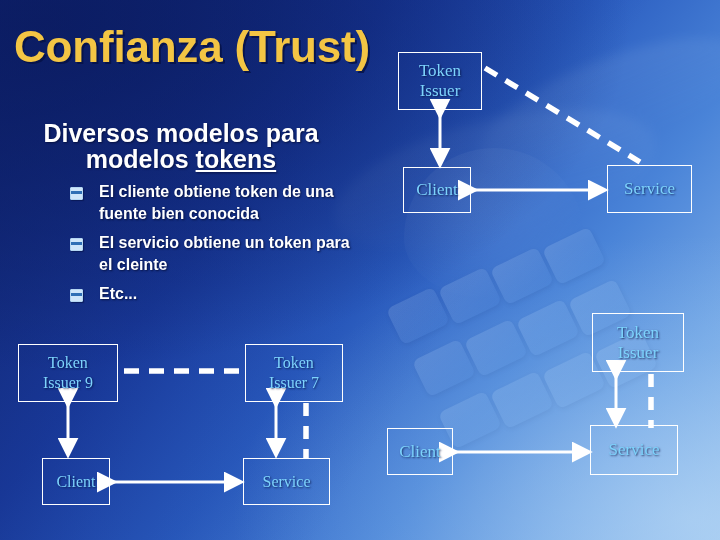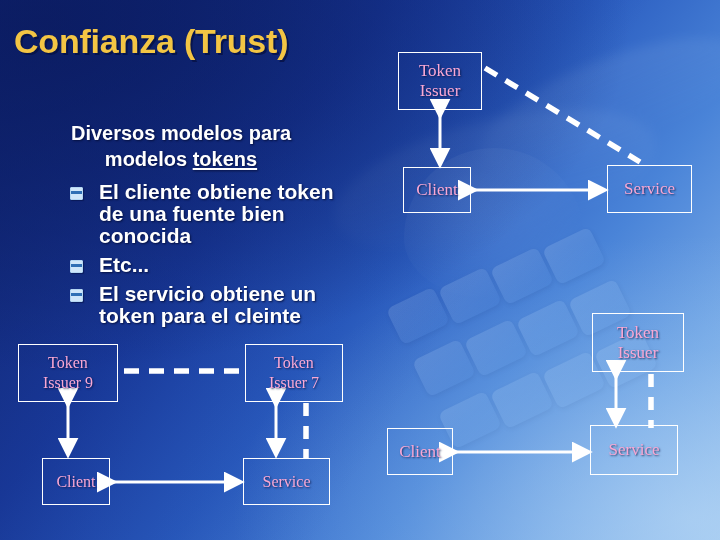--- a/index.html
+++ b/index.html
@@ -56,33 +56,33 @@
   }
   .bg-soft {
     position:absolute; inset:0;
     background: linear-gradient(122deg, rgba(14,32,104,0.55) 0%, rgba(18,44,130,0.18) 40%, rgba(255,255,255,0.0) 62%);
   }
 
   
   .title {
     position: absolute;
     left: 14px; top: 22px;
-    font-size: 34px;
+    font-size: 44px;
     font-weight: bold;
     color: #f3c544;
     letter-spacing: -0.2px;
     text-shadow: 2px 2px 0 rgba(6,18,70,0.85);
     white-space: nowrap;
   }
   .subtitle {
     position: absolute;
     left: 26px; top: 120px;
     width: 310px;
     text-align: center;
-    font-size: 20px;
+    font-size: 25px;
     font-weight: bold;
     color: #ffffff;
     line-height: 26px;
     text-shadow: 1px 1px 2px rgba(5,16,60,0.9);
   }
   .subtitle u { text-underline-offset: 2px; }
 
   .bullets {
     position: absolute;
     left: 70px; top: 181px;
@@ -96,33 +96,33 @@
   .bullet-mark {
     flex: 0 0 auto;
     width: 11px; height: 11px;
     margin: 6px 16px 0 0;
     background: linear-gradient(180deg,#cfe6fa 0 28%, #2f6fb5 28% 56%, #cfe6fa 56% 100%);
     border: 1px solid #b4d6f2;
     border-radius: 1px;
     box-shadow: 1px 1px 1px rgba(6,18,70,0.6);
   }
   .bullet-text {
-    font-size: 21px;
+    font-size: 16px;
     font-weight: bold;
     color: #ffffff;
     line-height: 22px;
     text-shadow: 1px 1px 2px rgba(5,16,60,0.9);
   }
 
   
   .diagram { position: absolute; }
   .node {
     position: absolute;
     border: 1.6px solid #ffffff;
-    color: #f9a8d4;
+    color: #7dd3fc;
     font-family: "Liberation Serif", serif;
     font-size: 17px;
     line-height: 20px;
     text-align: center;
     display: flex;
     align-items: center;
     justify-content: center;
     box-sizing: border-box;
     text-shadow: 1px 1px 2px rgba(5,16,60,0.75);
     background: transparent;
@@ -165,25 +165,25 @@
     <span>modelos </span><u>tokens</u>
   </div>
 
   <div class="bullets">
     <div class="bullet-row">
       <span class="bullet-mark"></span>
       <span class="bullet-text">El cliente obtiene token de una fuente bien conocida</span>
     </div>
     <div class="bullet-row">
       <span class="bullet-mark"></span>
-      <span class="bullet-text">Etc...</span>
+      <span class="bullet-text">El servicio obtiene un token para el cleinte</span>
     </div>
     <div class="bullet-row">
       <span class="bullet-mark"></span>
-      <span class="bullet-text">El servicio obtiene un token para el cleinte</span>
+      <span class="bullet-text">Etc...</span>
     </div>
   </div>
 
   <div class="diagram" style="left:0; top:0; width:720px; height:540px;">
 
     <div class="conn" style="left:0; top:0; width:720px; height:260px;">
       <svg width="720" height="260">
         <defs>
           <marker id="ah1" markerWidth="7" markerHeight="7" refX="5.4" refY="3.5" orient="auto">
             <path d="M0,0 L7,3.5 L0,7 Z" fill="#ffffff"></path>

